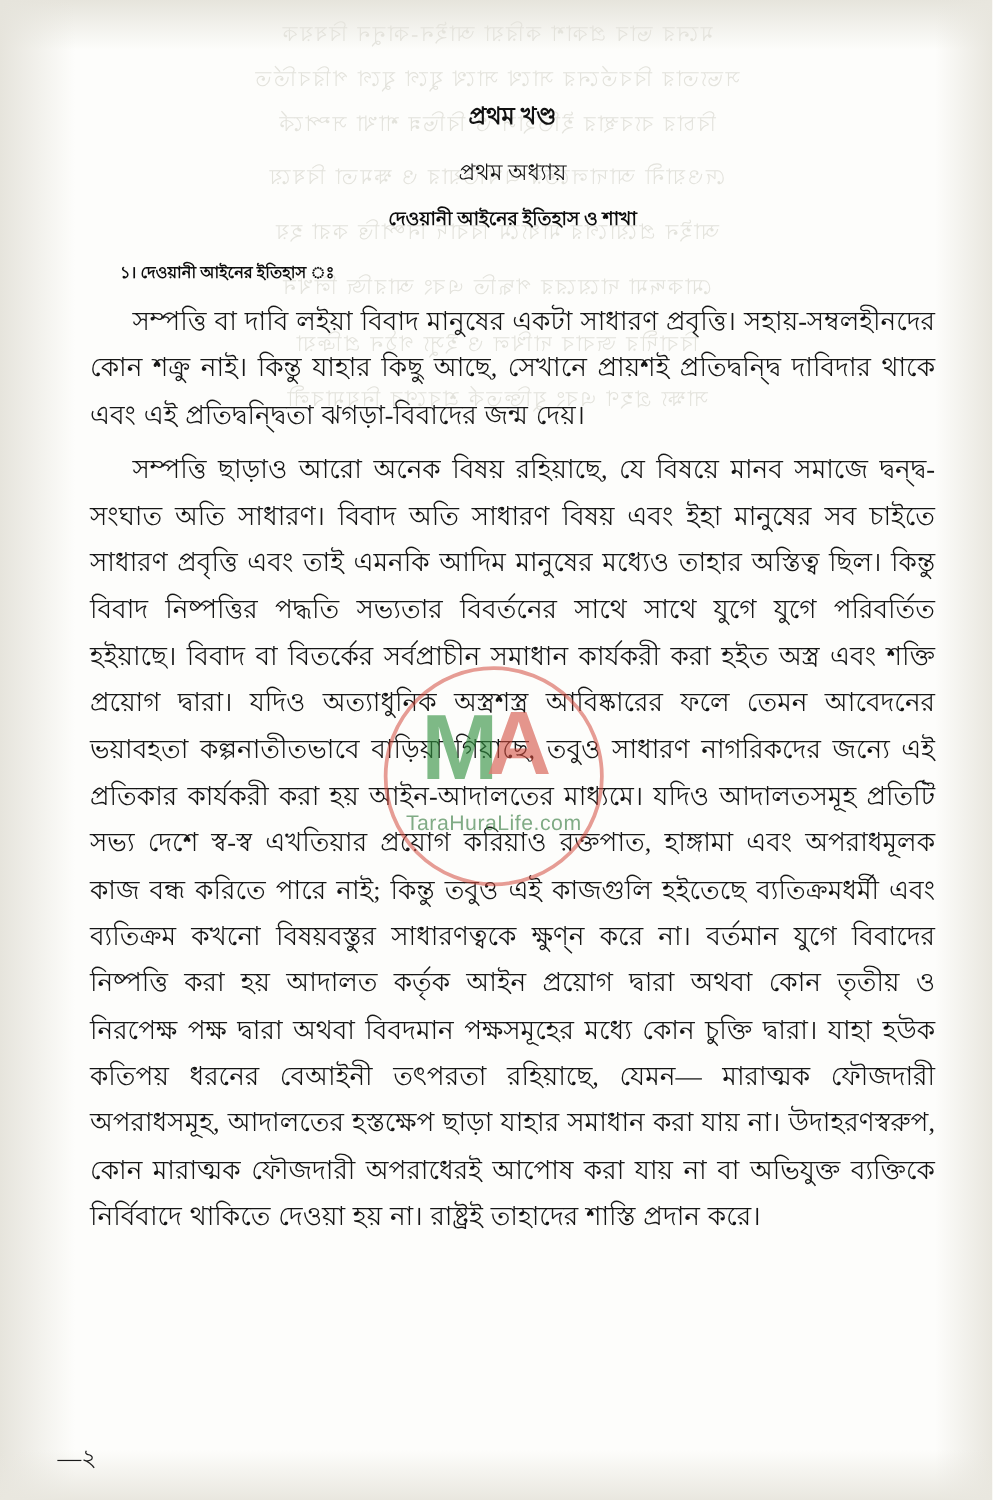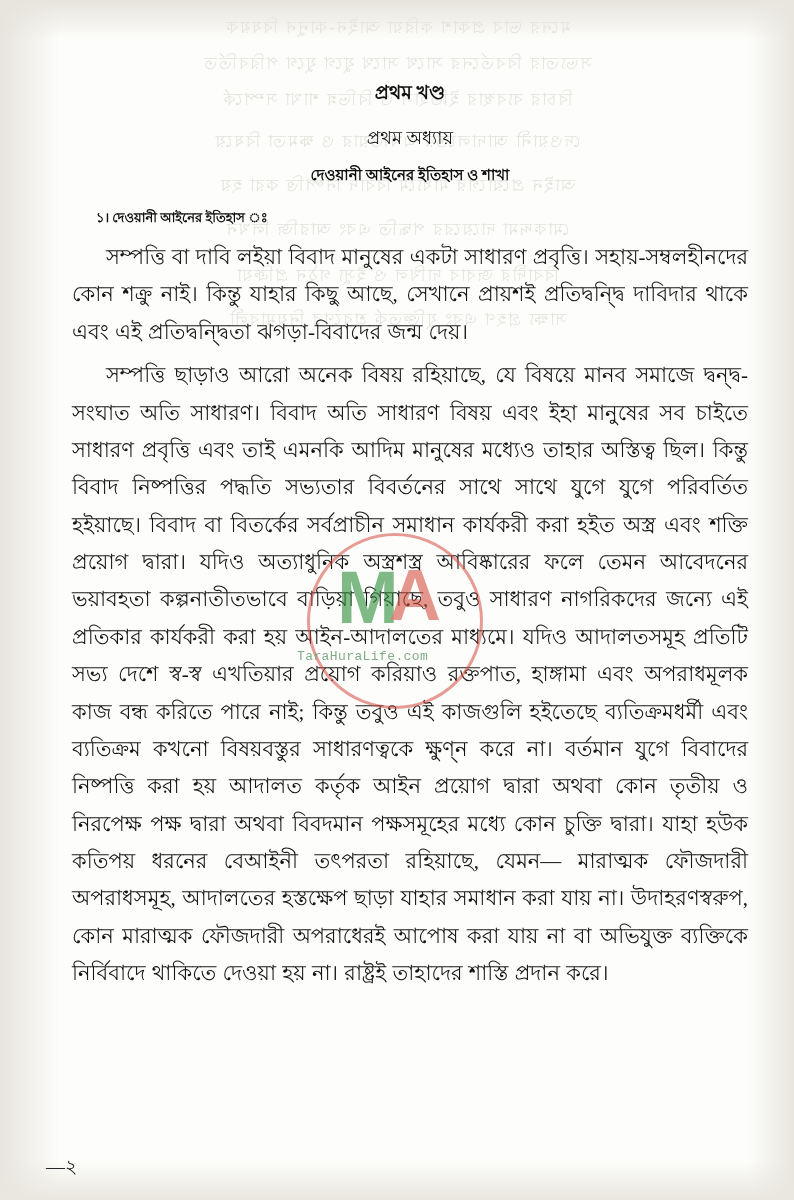--- a/index.html
+++ b/index.html
@@ -120,23 +120,24 @@
     color: #d24a3d;
     font-family: "Liberation Sans", sans-serif;
     font-weight: bold;
     opacity: 0.8;
   }
   .wm-text {
     position: absolute;
     left: 0;
     top: 124px;
     width: 196px;
+    text-align: center;
     color: #3d7f46;
-    font-size: 13px;
-    font-family: Liberation Mono, monospace;
+    font-size: 17px;
+    font-family: Liberation Sans, sans-serif;
     letter-spacing: 0.4px;
     opacity: 0.9;
   }
 
   
   .content {
     position: relative;
     z-index: 2;
     padding: 62px 46px 0 72px;
   }

